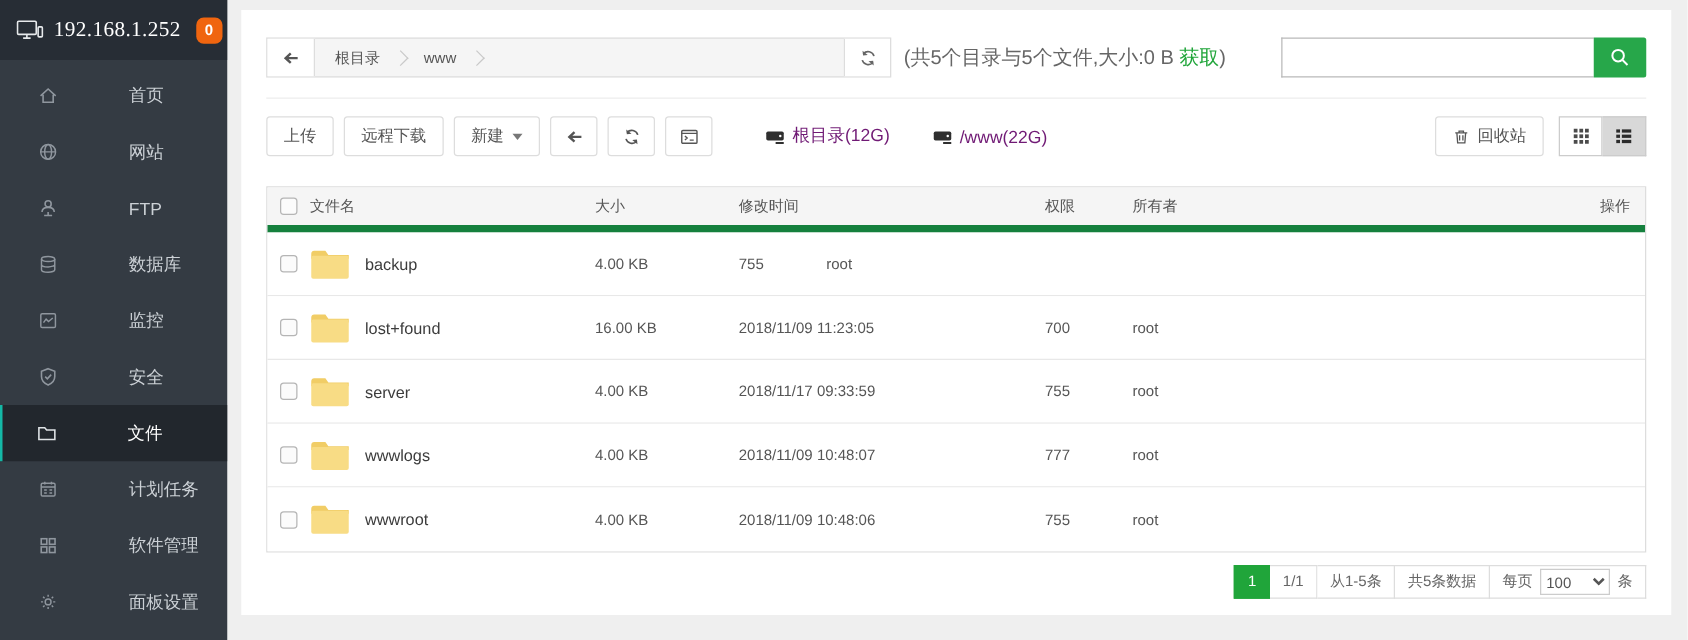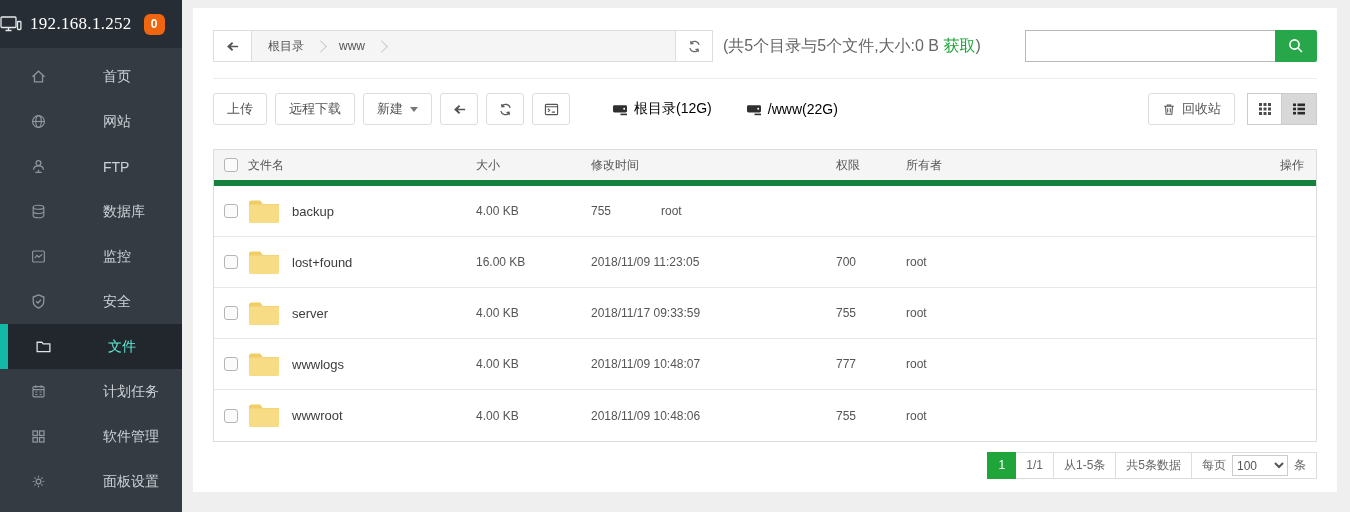--- a/index.html
+++ b/index.html
@@ -2,30 +2,30 @@
 <html><head>
 <meta charset="utf-8">
 <style>
   * { margin:0; padding:0; box-sizing:border-box; }
   html,body { width:1350px; height:512px; overflow:hidden;
     font-family:"Liberation Sans","DejaVu Sans",sans-serif; }
   body { display:flex; background:#efefef; }
 
   
   .sidebar { width:182px; height:512px; background:#343b43; flex:none; display:flex; flex-direction:column; }
-  .side-head { height:48px; background:#272d35; display:flex; align-items:center; flex:none; }
+  .side-head { height:48px; background:#272d35; display:flex; align-items:center; padding-left:13px; flex:none; }
   .side-head .mon { color:#e7eaec; width:22px; height:18px; margin-right:8px; }
   .ip { color:#fff; font-family:"Liberation Serif","DejaVu Serif",serif; font-size:17px; letter-spacing:.3px; }
   .badge { margin-left:12px; background:#f0650f; color:#fff; font-size:12px; font-weight:bold;
     width:21px; height:21px; border-radius:6px; text-align:center; line-height:21px; }
   .menu { padding-top:6px; }
   .menu-item { height:45px; display:flex; align-items:center; padding-left:30px; cursor:pointer;
     color:#ccd1d6; font-size:14px;gap:42px; }
   .menu-item .mi-icon { width:17px; height:17px; color:#8f969e; margin-right:14px; display:inline-flex; }
-  .menu-item.active { background:#22272d; color:#5eead4; border-left:8px solid #14b8a6; padding-left:27px; }
+  .menu-item.active { background:#22272d; color:#ffffff; border-left:2px solid #14b8a6; padding-left:27px; }
   .menu-item.active .mi-icon { color:#dfe3e6; }
   svg { display:block; width:100%; height:100%; }
 
   
   .main { position:relative; flex:1; height:512px; background:#efefef; }
   .panel { position:absolute; left:11px; right:13px; top:8px; bottom:20px; background:#fff; padding:22px 20px 0 20px; }
 
   
   .row-path { display:flex; align-items:center; padding-bottom:16px; border-bottom:1px solid #ededed; }
   .crumbbar { width:500px; height:32px; border:1px solid #ddd; display:flex; align-items:stretch; background:#f5f5f5; flex:none; }
@@ -43,21 +43,21 @@
   .searchbox input { width:250px; height:32px; border:1px solid #b9b9b9; border-right:none; padding:0 8px; font-size:13px; outline:none; }
   .search-btn { width:42px; background:#27a74a; border:none; cursor:pointer; display:flex; align-items:center; justify-content:center; border-radius:0 2px 2px 0; }
   .search-btn svg { width:18px; height:18px; color:#fff; }
 
   
   .row-toolbar { margin-top:14px; display:flex; align-items:center; }
   .btn { background:#fff; border:1px solid #ddd; border-radius:3px; height:32px; padding:0 13px;
     font-size:13px; color:#555; display:inline-flex; align-items:center; cursor:pointer; margin-right:8px; white-space:nowrap; }
   .caret { width:0; height:0; border:4px solid transparent; border-top:5px solid #777; margin-left:7px; margin-top:5px; }
   .tb-iconbtn { width:38px; padding:0; justify-content:center; color:#555; }
-  .disk { display:inline-flex; align-items:center; margin-left:34px; color:#000000; font-size:14px; cursor:pointer; }
+  .disk { display:inline-flex; align-items:center; margin-left:34px; color:#701a75; font-size:14px; cursor:pointer; }
   .disk .disk-ic { width:16px; height:15px; margin-right:6px; color:#2f2f2f; }
   .recycle { margin-left:auto; margin-right:12px; }
   .recycle svg { width:14px; height:15px; margin-right:6px; }
   .viewtoggle { display:inline-flex; height:32px; }
   .vt { width:35px; border:1px solid #ccc; background:#fff; display:flex; align-items:center; justify-content:center; cursor:pointer; color:#4b4b4b; }
   .vt + .vt { border-left:none; }
   .vt.active { background:#d8d8d8; color:#2b2b2b; }
   .vt svg { width:14px; height:14px; }
 
   

